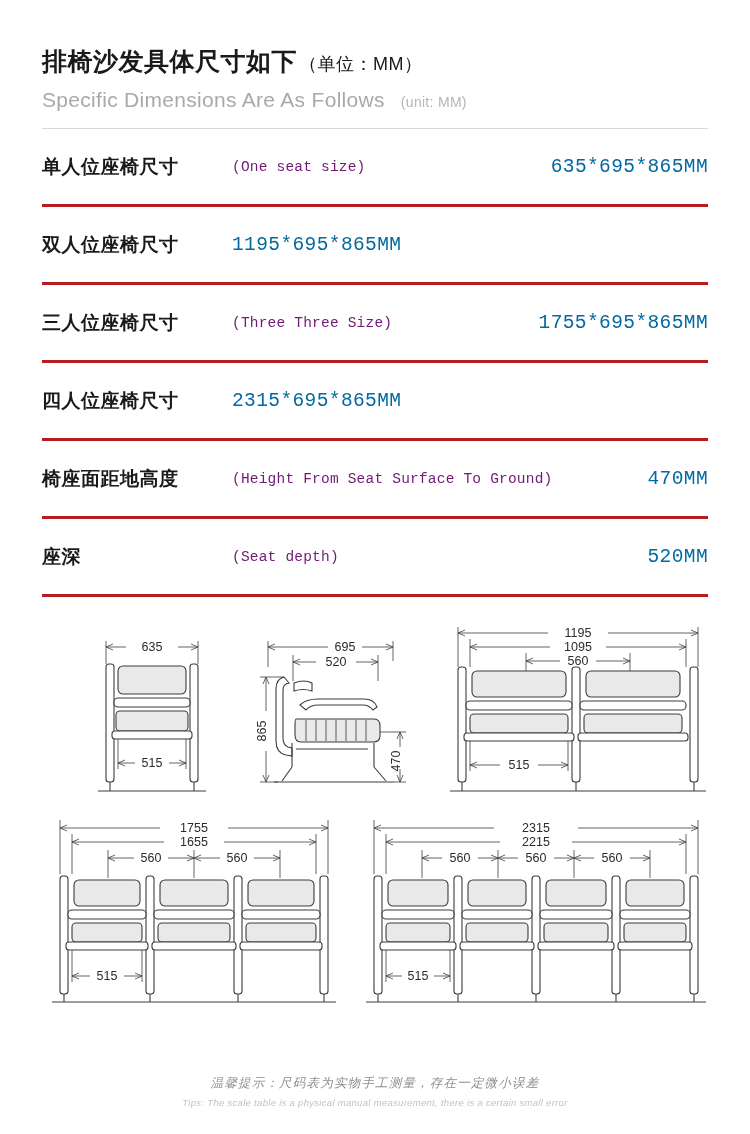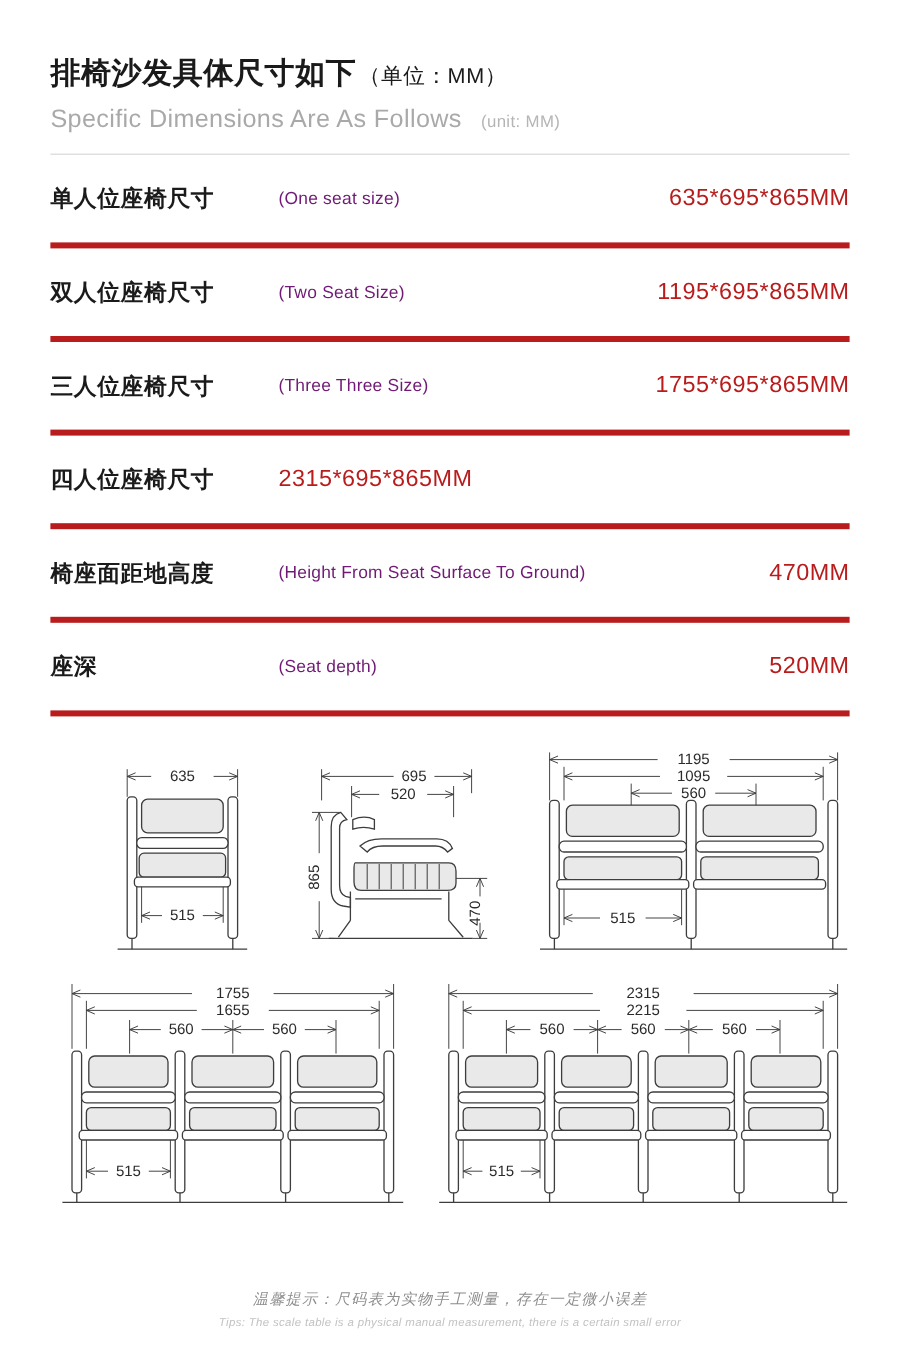--- a/index.html
+++ b/index.html
@@ -50,39 +50,40 @@
 
   
   .spec-table {
     margin: 16px 42px 0 42px;
     border-top: 1px solid #d8d8d8;
   }
   .spec-row {
     display: flex;
     align-items: center;
     height: 78px;
-    border-bottom: 5px solid #b91c1c;
+    border-bottom: 3px solid #b91c1c;
+    font-family: Liberation Mono, monospace;
   }
   .spec-cn {
     font-size: 19px;
     font-weight: bold;
     color: #1a1a1a;
     width: 190px;
     flex: 0 0 190px;
     letter-spacing: 0.5px;
   }
   .spec-en {
     font-size: 14.5px;
     color: #701a75;
     flex: 1 1 auto;
     letter-spacing: 0.2px;
   }
   .spec-val {
     font-size: 19.5px;
-    color: #b91c1c;
+    color: #0369a1;
     text-align: right;
     white-space: nowrap;
     letter-spacing: 0.4px;
   }
 
   
   .drawings {
     margin: 22px 0 0 0;
     padding: 0 38px;
   }
@@ -135,21 +136,20 @@
   </div>
 
   <div class="spec-table">
     <div class="spec-row">
       <div class="spec-cn">单人位座椅尺寸</div>
       <div class="spec-en">(One seat size)</div>
       <div class="spec-val">635*695*865MM</div>
     </div>
     <div class="spec-row">
       <div class="spec-cn">双人位座椅尺寸</div>
-      <div class="spec-en">(Two Seat Size)</div>
       <div class="spec-val">1195*695*865MM</div>
     </div>
     <div class="spec-row">
       <div class="spec-cn">三人位座椅尺寸</div>
       <div class="spec-en">(Three Three Size)</div>
       <div class="spec-val">1755*695*865MM</div>
     </div>
     <div class="spec-row">
       <div class="spec-cn">四人位座椅尺寸</div>
       <div class="spec-val">2315*695*865MM</div>

